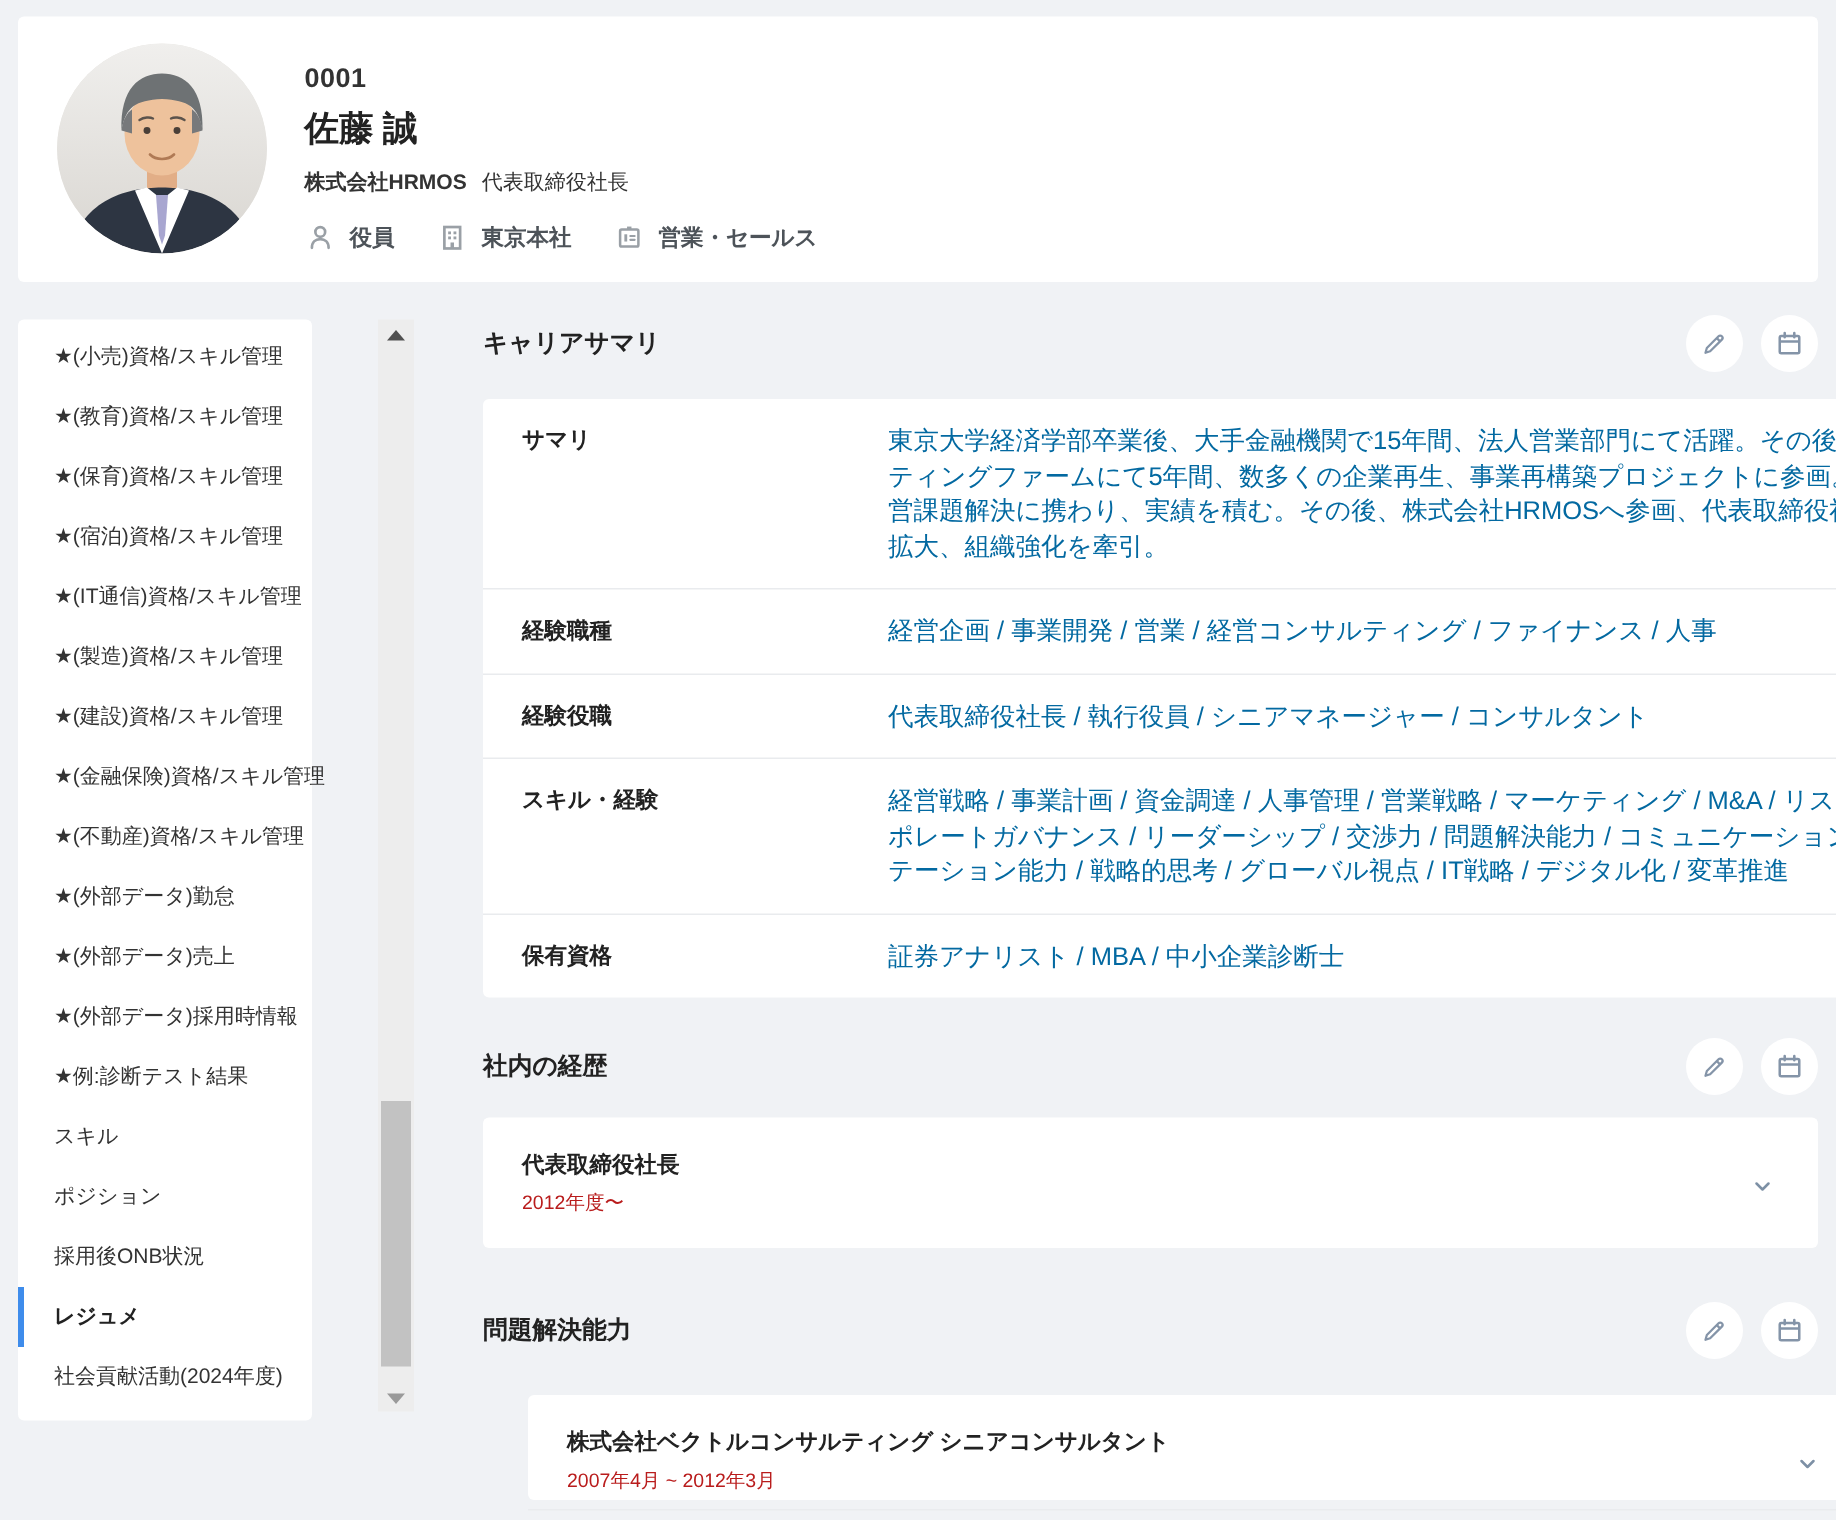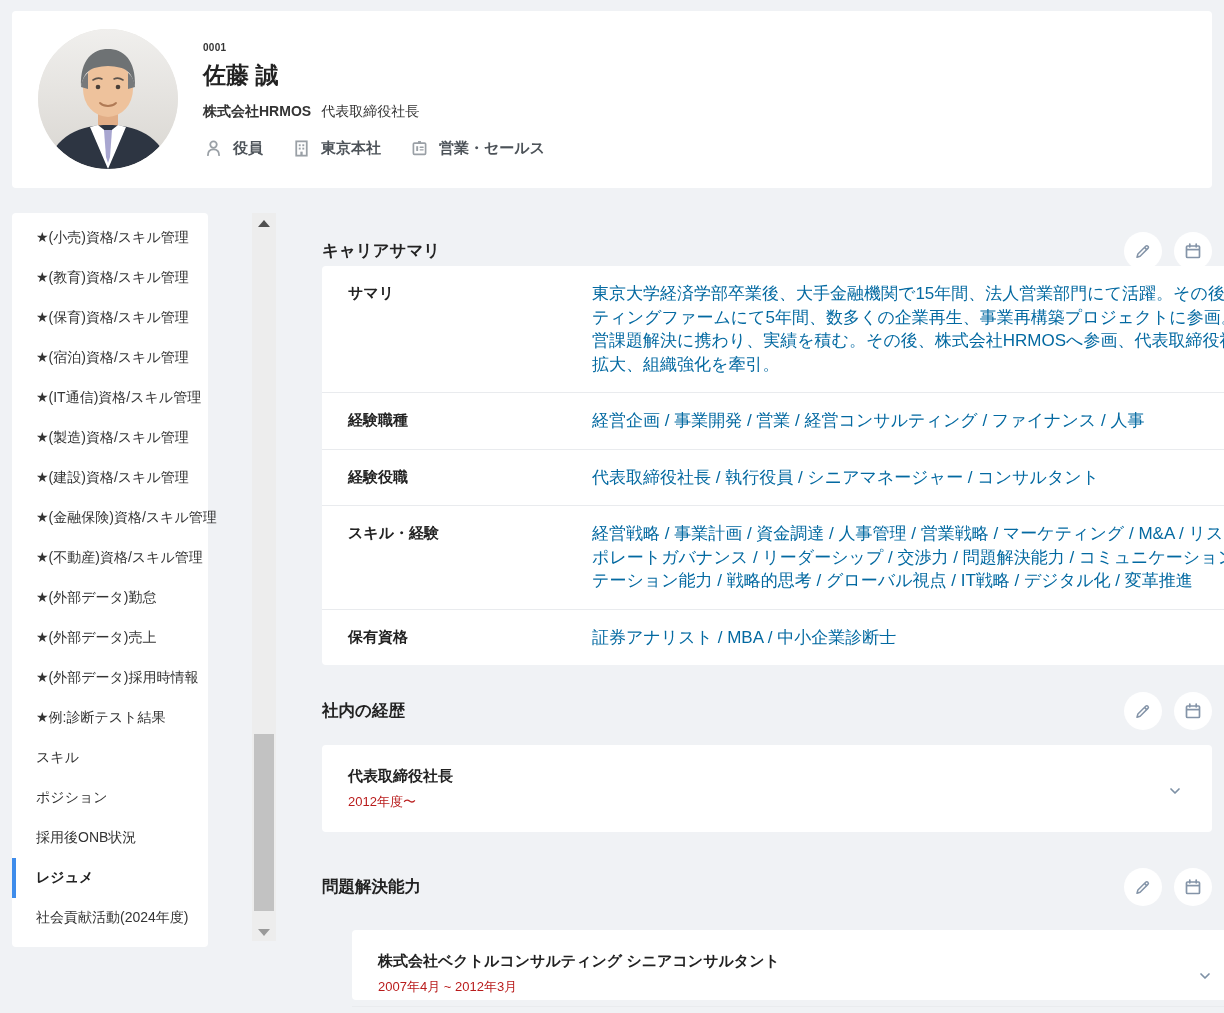--- a/index.html
+++ b/index.html
@@ -9,21 +9,21 @@
     font-family:"Liberation Sans","DejaVu Sans",sans-serif;
     position:relative;overflow:hidden;color:#333;
   }
   .card{background:#ffffff;border-radius:4px;}
 
   
   .header-card{position:absolute;left:12px;top:11px;width:1200px;height:177px;}
   .avatar{position:absolute;left:26px;top:18px;width:140px;height:140px;border-radius:50%;overflow:hidden;background:#e9e7e3;}
   .avatar svg{display:block;}
   .header-info{position:absolute;left:191px;top:31px;}
-  .emp-id{font-size:10px;font-weight:700;color:#333;letter-spacing:.3px;}
+  .emp-id{font-size:18px;font-weight:700;color:#333;letter-spacing:.3px;}
   .emp-name{font-size:23px;font-weight:700;color:#222;margin-top:7px;}
   .company-row{margin-top:12px;font-size:14px;display:flex;gap:10px;align-items:baseline;color:#333;}
   .company{font-weight:700;}
   .attr-row{margin-top:17px;display:flex;gap:28px;align-items:center;}
   .attr{display:flex;align-items:center;gap:9px;font-size:15px;font-weight:600;color:#4d5359;}
   .attr svg{display:block;}
 
   
   .sidebar{position:absolute;left:12px;top:213px;width:196px;height:734px;padding-top:5px;}
   .sidebar-item{height:40px;display:flex;align-items:center;padding-left:24px;font-size:14px;color:#333;position:relative;cursor:pointer;white-space:nowrap;}
@@ -38,21 +38,21 @@
   .sb-thumb{position:absolute;top:521px;left:2px;width:20px;height:177px;background:#c2c2c2;cursor:grab;}
 
   
   .main{position:absolute;left:322px;top:0;width:890px;height:1013px;}
   .sec-header{position:absolute;left:0;width:890px;height:38px;display:flex;align-items:center;}
   .sec-title{font-size:16.5px;font-weight:700;color:#222;}
   .sec-actions{position:absolute;right:0;top:0;display:flex;gap:12px;}
   .icon-btn{width:38px;height:38px;border-radius:50%;background:#fff;border:none;display:flex;align-items:center;justify-content:center;cursor:pointer;padding:0;}
   .icon-btn svg{display:block;}
 
-  #sec1-header{top:232px;}
+  #sec1-header{top:210px;}
   .cs-card{position:absolute;left:0;top:266px;width:1062px;}
   .cs-row{display:grid;grid-template-columns:244px 1fr;padding:16px 26px;border-bottom:1px solid #e9ebee;}
   .cs-row:last-child{border-bottom:none;}
   .cs-label{font-size:15px;font-weight:700;color:#222;padding-top:2px;}
   .cs-value{font-size:17px;line-height:23.5px;color:#0369a1;}
 
   #sec2-header{top:692px;}
   #sec2-card{position:absolute;left:0;top:745px;width:890px;height:87px;}
   #sec3-header{top:868px;}
   #sec3-card{position:absolute;left:0;top:930px;width:890px;height:70px;margin-left:30px;}

